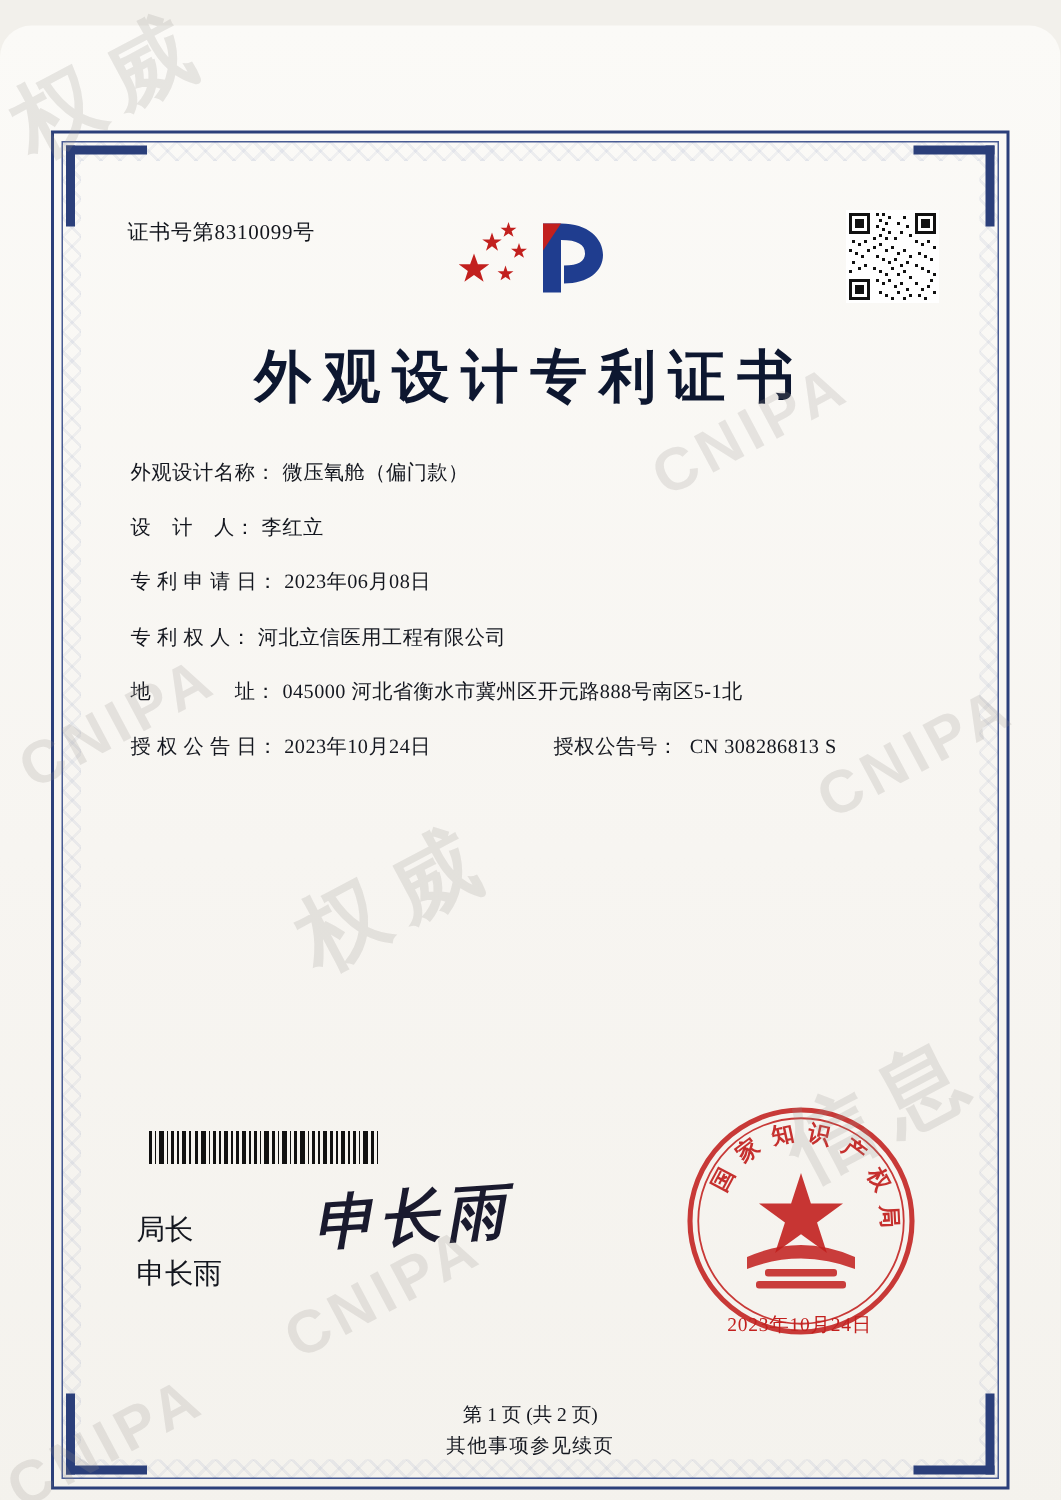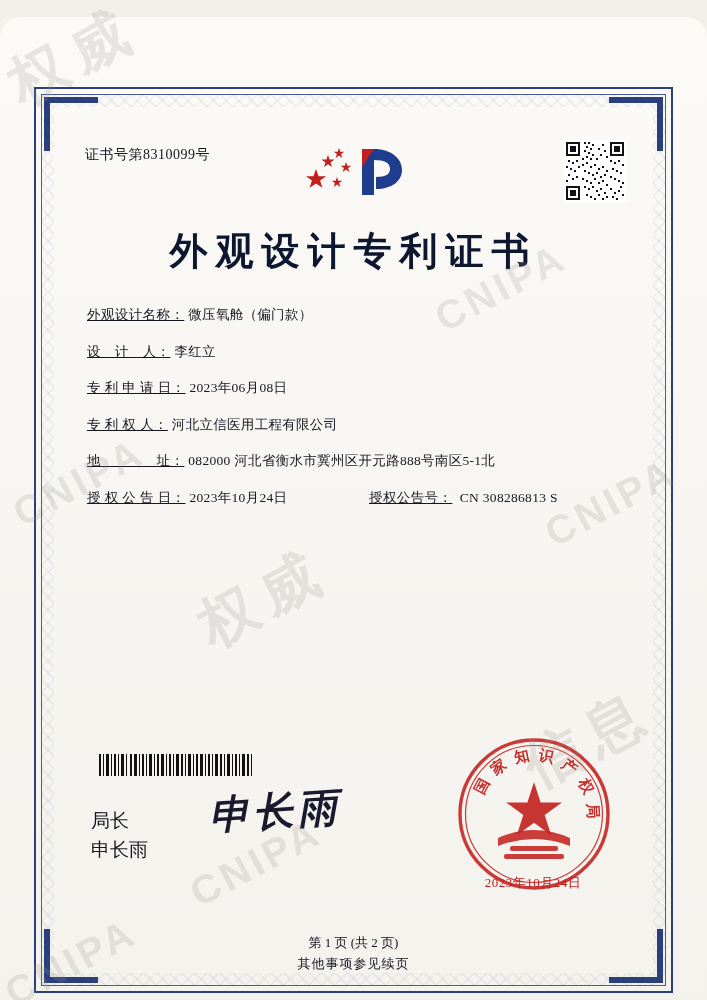--- a/index.html
+++ b/index.html
@@ -137,21 +137,20 @@
     display: flex;
     align-items: baseline;
     margin-bottom: 18.5px;
     font-size: 13.5px;
     color: #14171f;
   }
   .field-label {
     flex: 0 0 auto;
     white-space: nowrap;
     letter-spacing: 0.4px;
-    text-decoration: underline;
   }
   .field-value {
     margin-left: 4px;
     letter-spacing: 0.3px;
   }
   .row-pair {
     display: flex;
     align-items: flex-end;
     margin-bottom: 18.5px;
     font-size: 13.5px;
@@ -394,21 +393,21 @@
         <span class="field-value">2023年06月08日</span>
       </div>
 
       <div class="field-row">
         <span class="field-label">专 利 权 人：</span>
         <span class="field-value">河北立信医用工程有限公司</span>
       </div>
 
       <div class="field-row">
         <span class="field-label">地　　　　址：</span>
-        <span class="field-value">082000 河北省衡水市冀州区开元路888号南区5-1北</span>
+        <span class="field-value">045000 河北省衡水市冀州区开元路888号南区5-1北</span>
       </div>
 
       <div class="row-pair">
         <span class="grow">
           <span class="field-label">授 权 公 告 日：</span>
           <span class="field-value">2023年10月24日</span>
         </span>
         <span>
           <span class="field-label">授权公告号：</span>
           <span class="field-value">CN 308286813 S</span>

